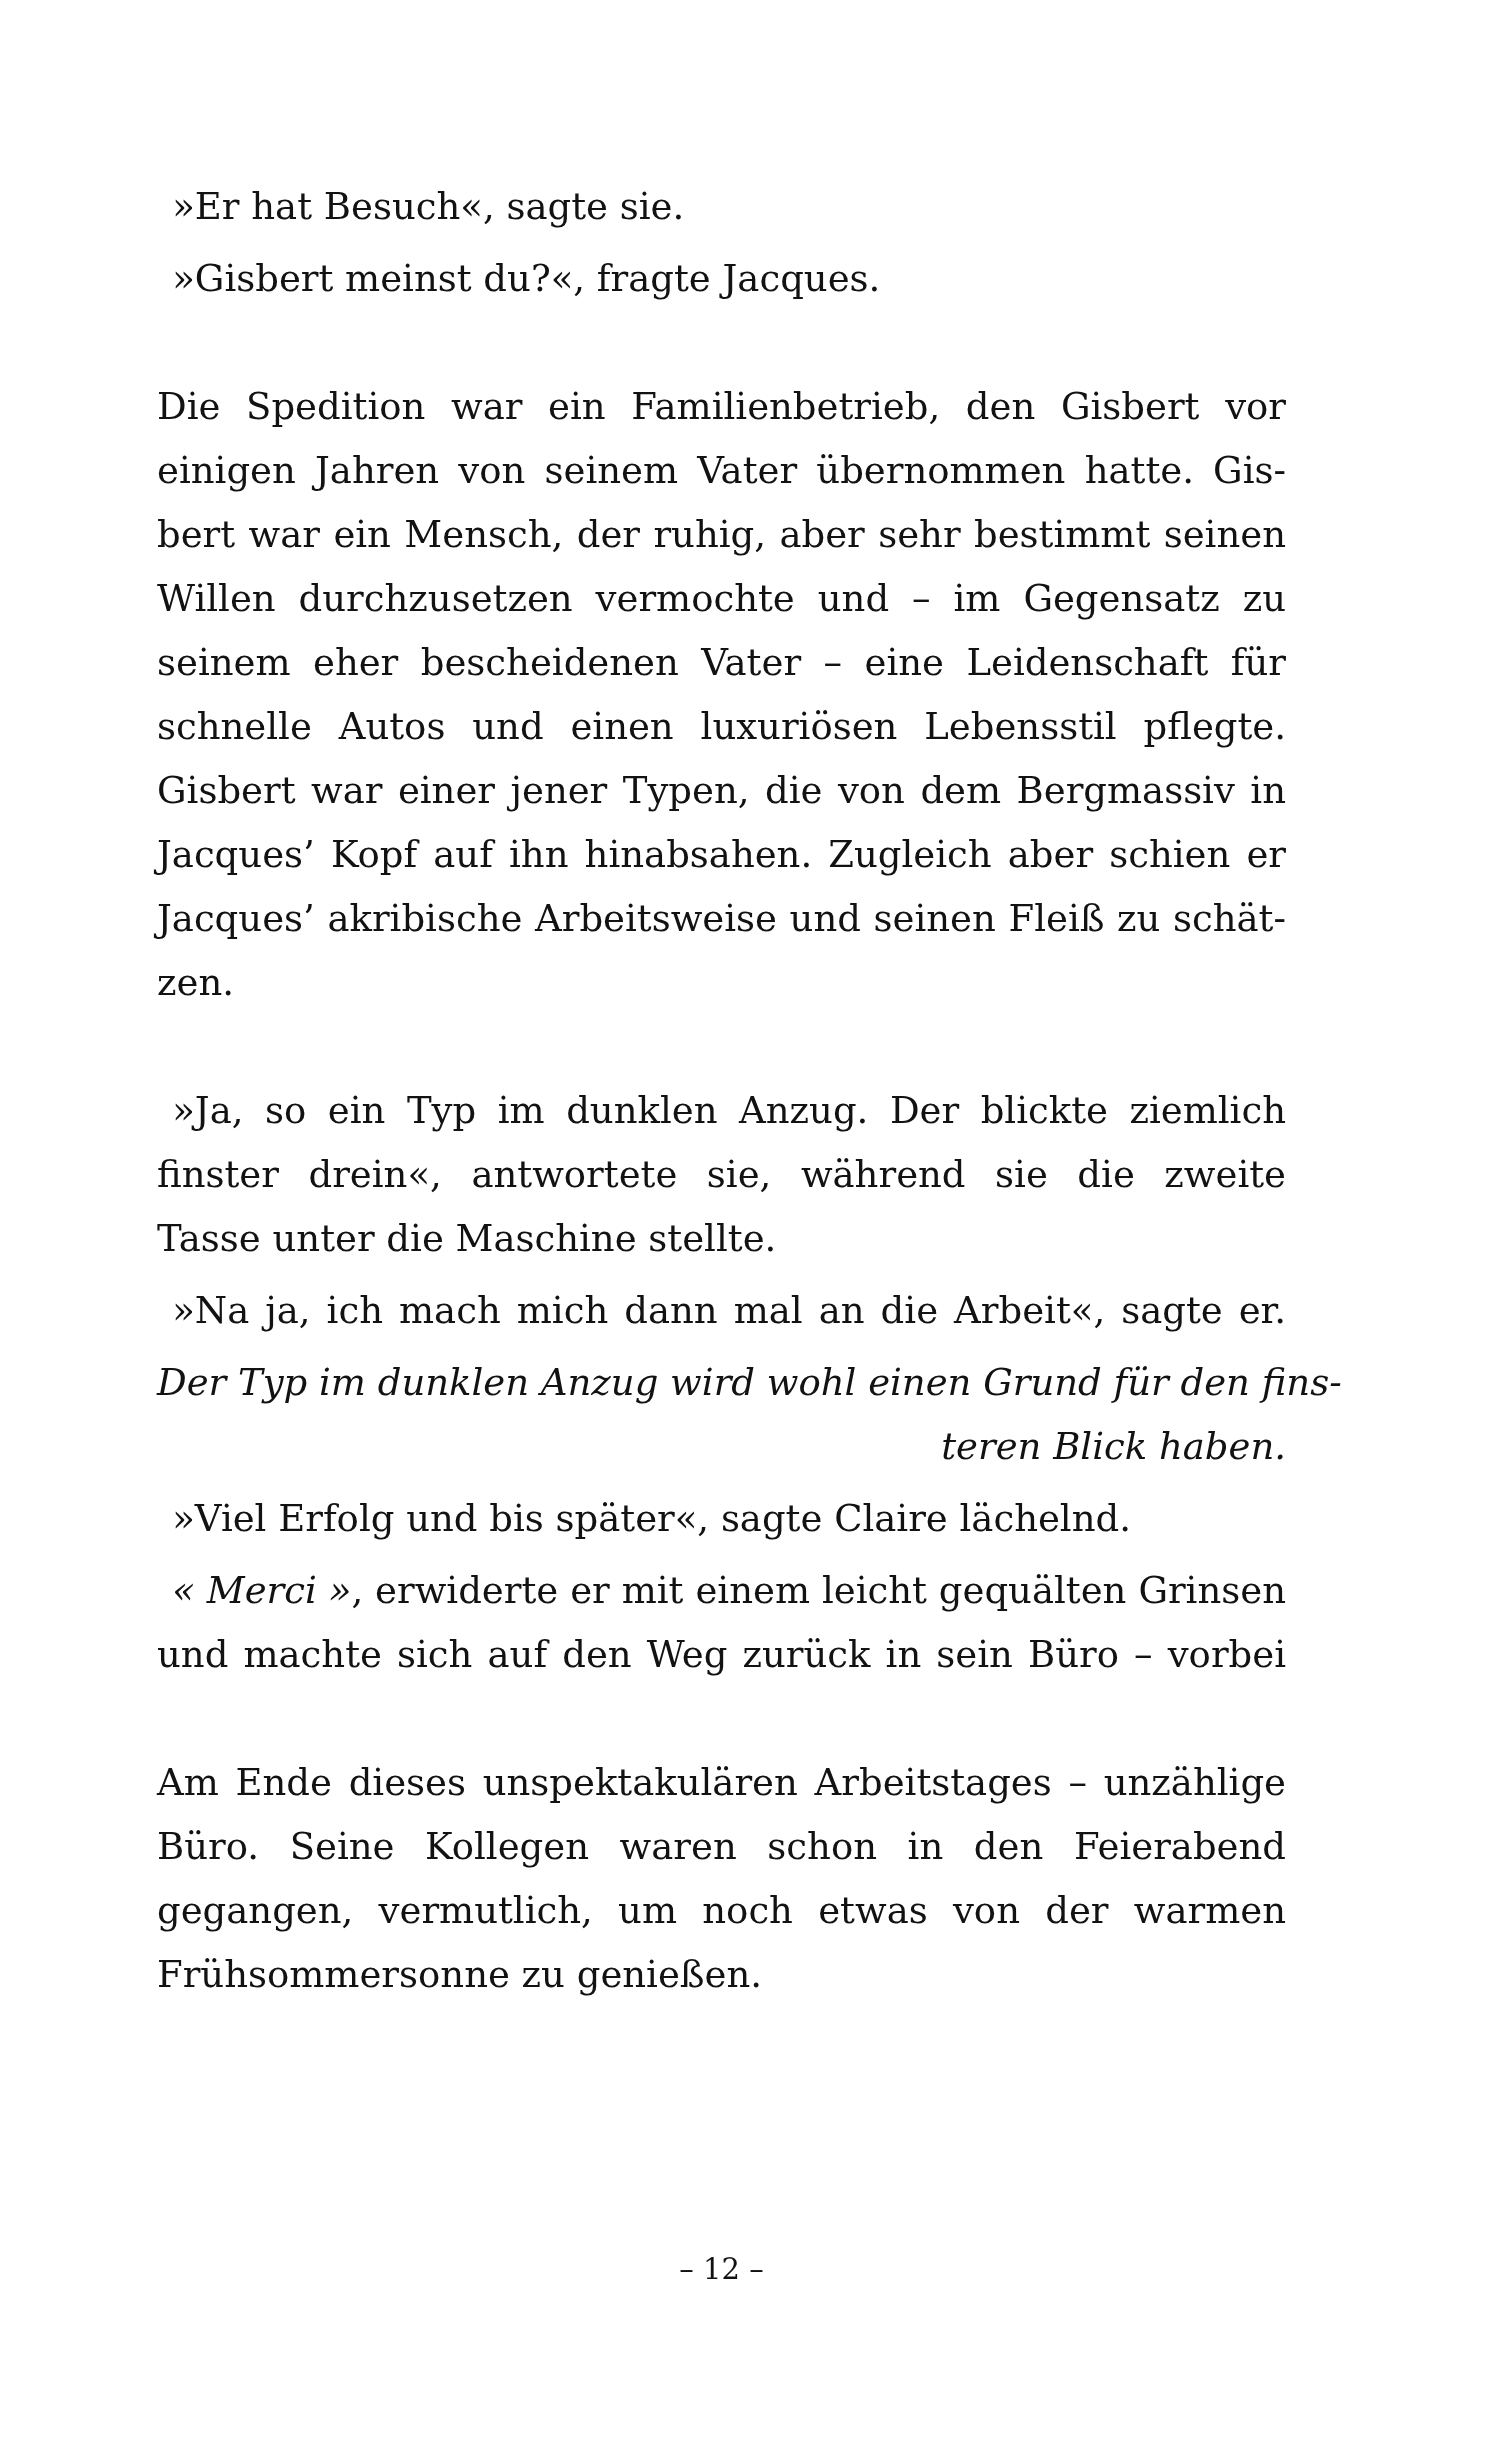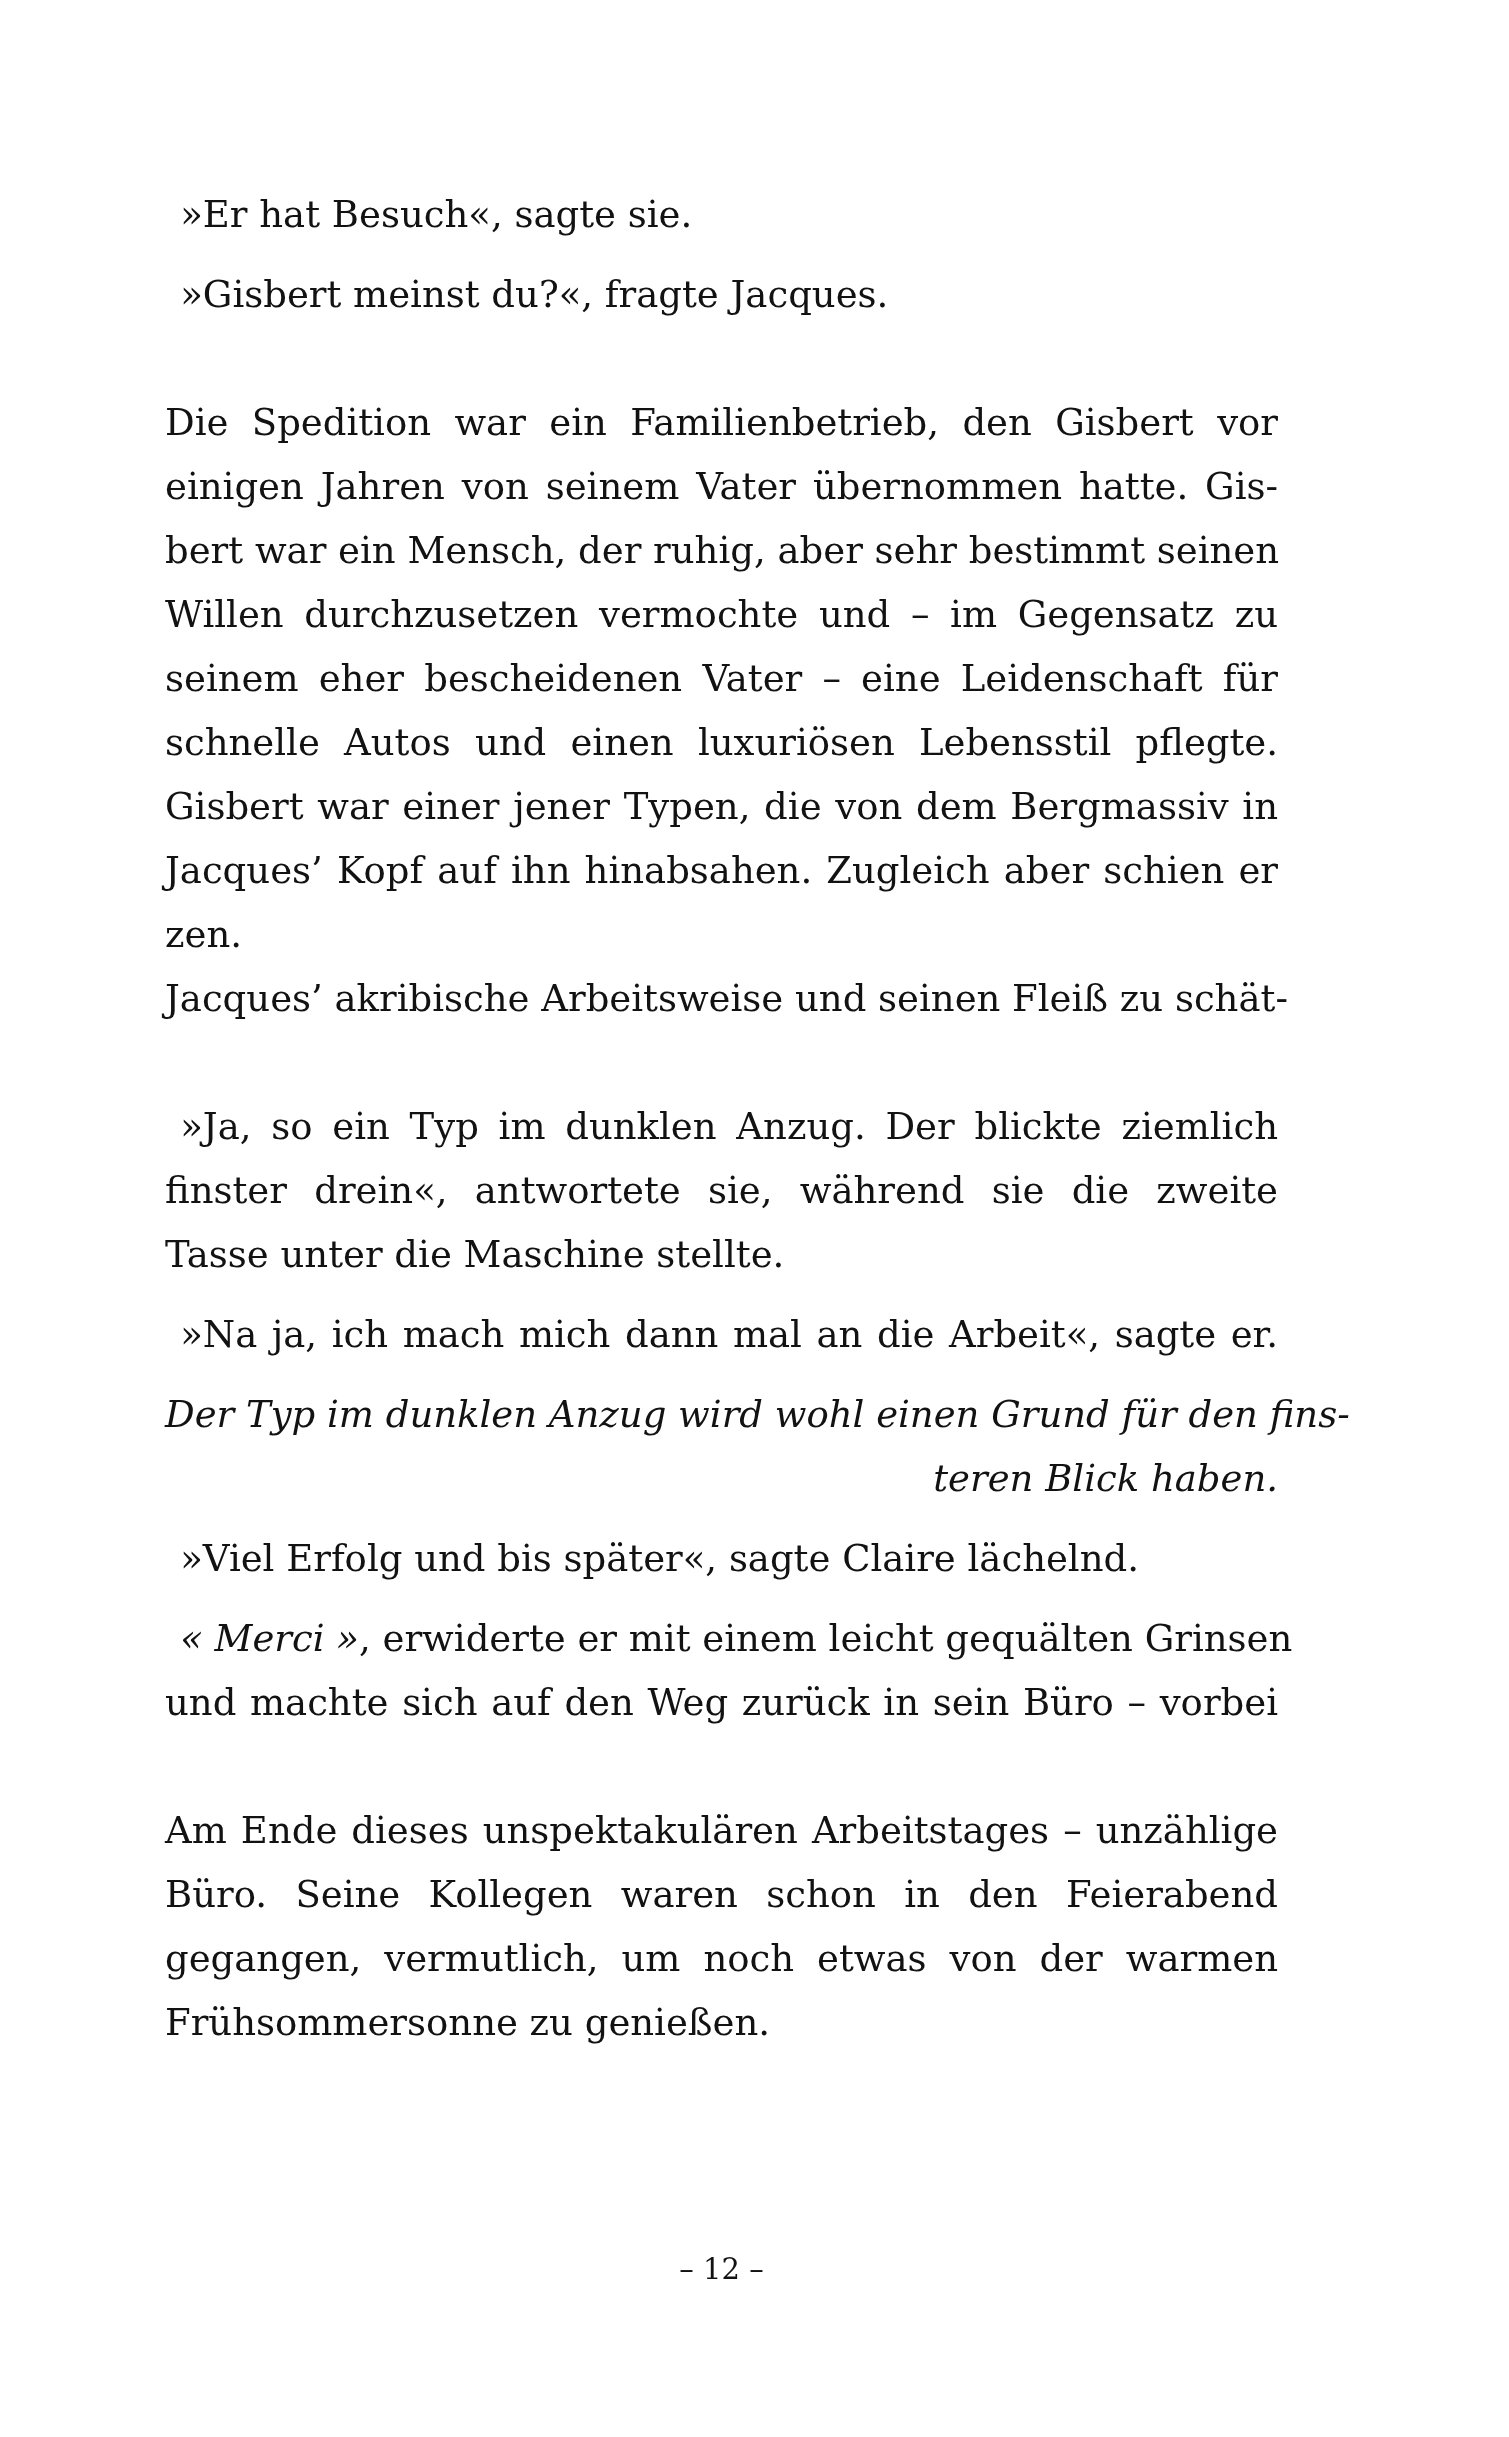--- a/index.html
+++ b/index.html
@@ -21,21 +21,21 @@
   }
   .text-block {
     position: absolute;
     left: 149px;
     top: 167px;
     width: 1145px;
     font-size: 37px;
     line-height: 64px;
     letter-spacing: 0px;
   }
-  .para { margin: 16px; }
+  .para { margin: 8px; }
   .para.space { margin-top: 64px; }
   .line {
     white-space: nowrap;
     text-align: left;
   }
   .line.justify {
     text-align: justify;
     text-align-last: justify;
     text-justify: inter-word;
   }
@@ -65,22 +65,22 @@
       </div>
       <div class="para space">
         <div class="line justify">Die Spedition war ein Familienbetrieb, den Gisbert vor</div>
         <div class="line justify">einigen Jahren von seinem Vater übernommen hatte. Gis-</div>
         <div class="line justify">bert war ein Mensch, der ruhig, aber sehr bestimmt seinen</div>
         <div class="line justify">Willen durchzusetzen vermochte und – im Gegensatz zu</div>
         <div class="line justify">seinem eher bescheidenen Vater – eine Leidenschaft für</div>
         <div class="line justify">schnelle Autos und einen luxuriösen Lebensstil pflegte.</div>
         <div class="line justify">Gisbert war einer jener Typen, die von dem Bergmassiv in</div>
         <div class="line justify">Jacques’ Kopf auf ihn hinabsahen. Zugleich aber schien er</div>
+        <div class="line justify">Jacques’ akribische Arbeitsweise und seinen Fleiß zu schät-</div>
         <div class="line">zen.</div>
-        <div class="line justify">Jacques’ akribische Arbeitsweise und seinen Fleiß zu schät-</div>
       </div>
       <div class="para space">
         <div class="line justify indent">»Ja, so ein Typ im dunklen Anzug. Der blickte ziemlich</div>
         <div class="line justify">finster drein«, antwortete sie, während sie die zweite</div>
         <div class="line">Tasse unter die Maschine stellte.</div>
       </div>
       <div class="para">
         <div class="line justify indent">»Na ja, ich mach mich dann mal an die Arbeit«, sagte er.</div>
       </div>
       <div class="para">

